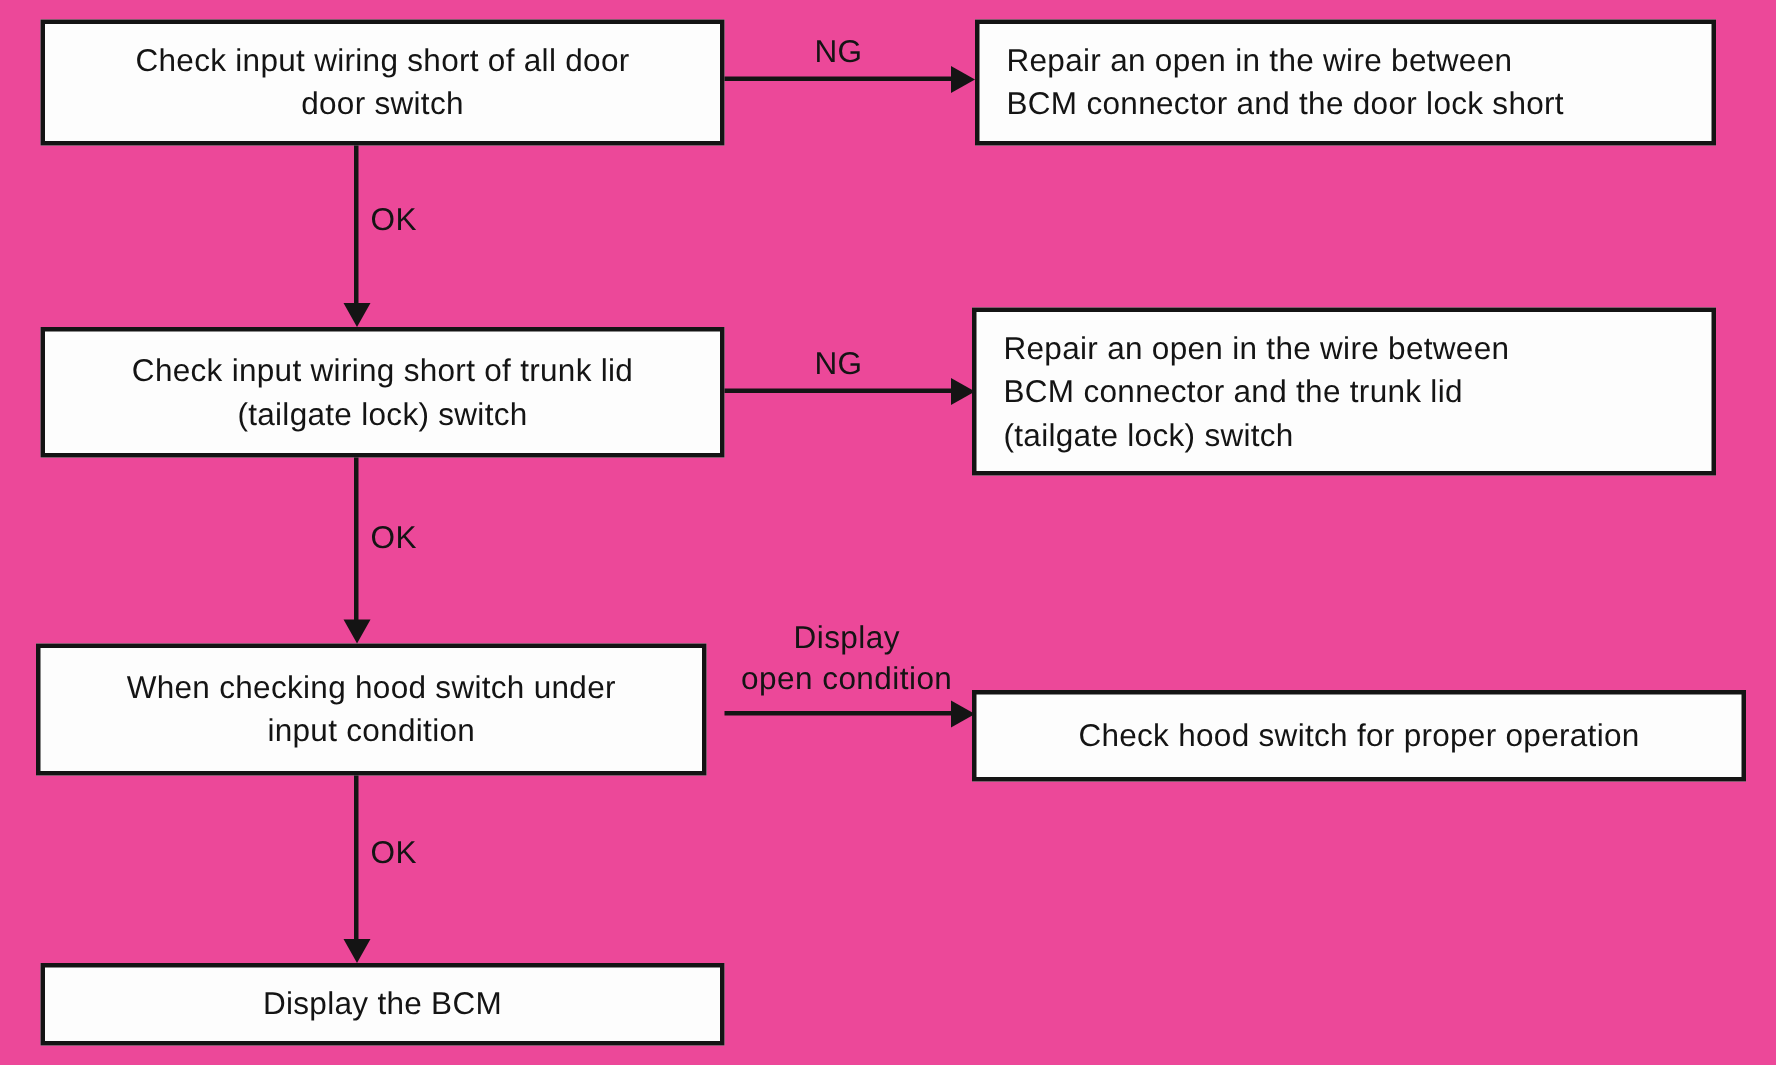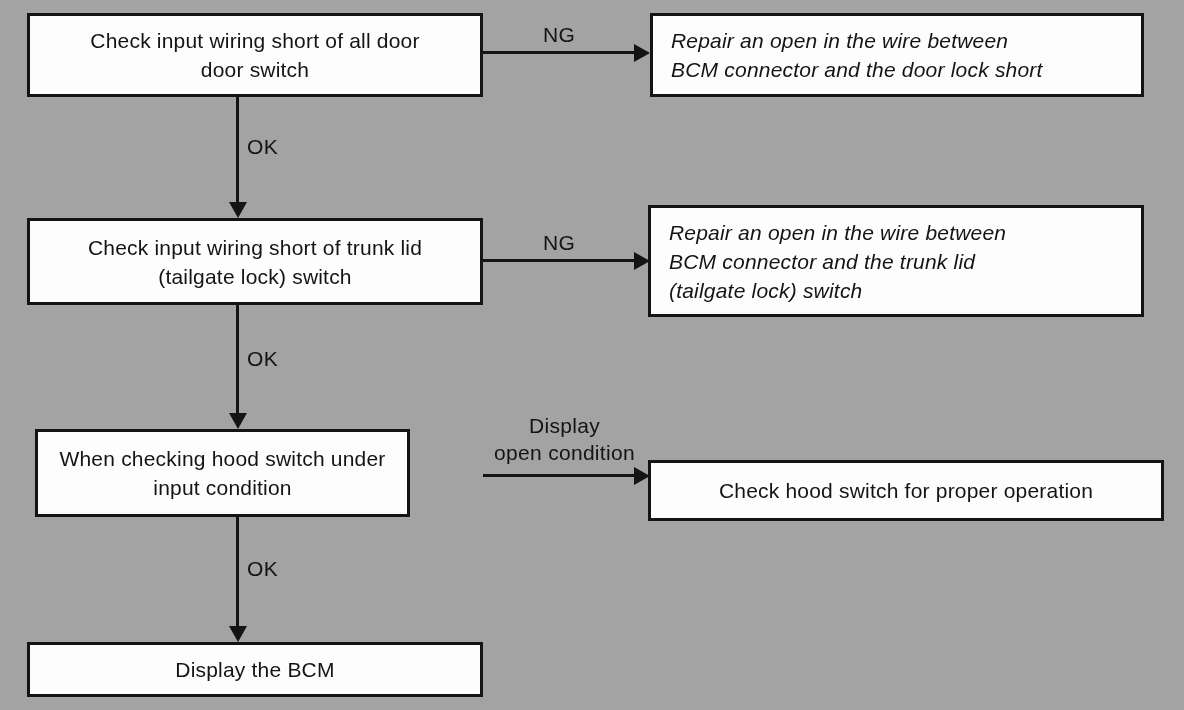--- a/index.html
+++ b/index.html
@@ -4,39 +4,39 @@
 <style>
   html, body {
     margin: 0;
     padding: 0;
     background: #ffffff;
   }
   .stage {
     position: relative;
     width: 1184px;
     height: 710px;
-    background: #a3a3a3;
+    background: #ec4899;
     font-family: "Liberation Sans", "DejaVu Sans", sans-serif;
     color: #141414;
     overflow: hidden;
   }
   .node {
     position: absolute;
     box-sizing: border-box;
     border: 3px solid #141414;
     background: #fdfdfd;
     display: flex;
     flex-direction: column;
     justify-content: center;
     font-size: 21px;
     line-height: 29px;
     letter-spacing: 0.2px;
   }
   .node.center { align-items: center; text-align: center; padding: 2px 8px; }
-  .node.leftpad { align-items: flex-start; text-align: left; padding: 2px 0 2px 18px; font-style: italic; }
+  .node.leftpad { align-items: flex-start; text-align: left; padding: 2px 0 2px 18px; }
   .nline { display: block; }
   .vline {
     position: absolute;
     width: 3px;
     background: #141414;
   }
   .hline {
     position: absolute;
     height: 3px;
     background: #141414;
@@ -72,21 +72,21 @@
   <div class="node center" style="left:27px; top:13px; width:456px; height:84px">
     <span class="nline">Check input wiring short of all door</span>
     <span class="nline">door switch</span>
   </div>
 
   <div class="node center" style="left:27px; top:218px; width:456px; height:87px">
     <span class="nline">Check input wiring short of trunk lid</span>
     <span class="nline">(tailgate lock) switch</span>
   </div>
 
-  <div class="node center" style="left:35px; top:429px; width:375px; height:88px">
+  <div class="node center" style="left:24px; top:429px; width:447px; height:88px">
     <span class="nline">When checking hood switch under</span>
     <span class="nline">input condition</span>
   </div>
 
   <div class="node center" style="left:27px; top:642px; width:456px; height:55px">
     <span class="nline">Display the BCM</span>
   </div>
 
   <div class="node leftpad" style="left:650px; top:13px; width:494px; height:84px">
     <span class="nline">Repair an open in the wire between</span>

